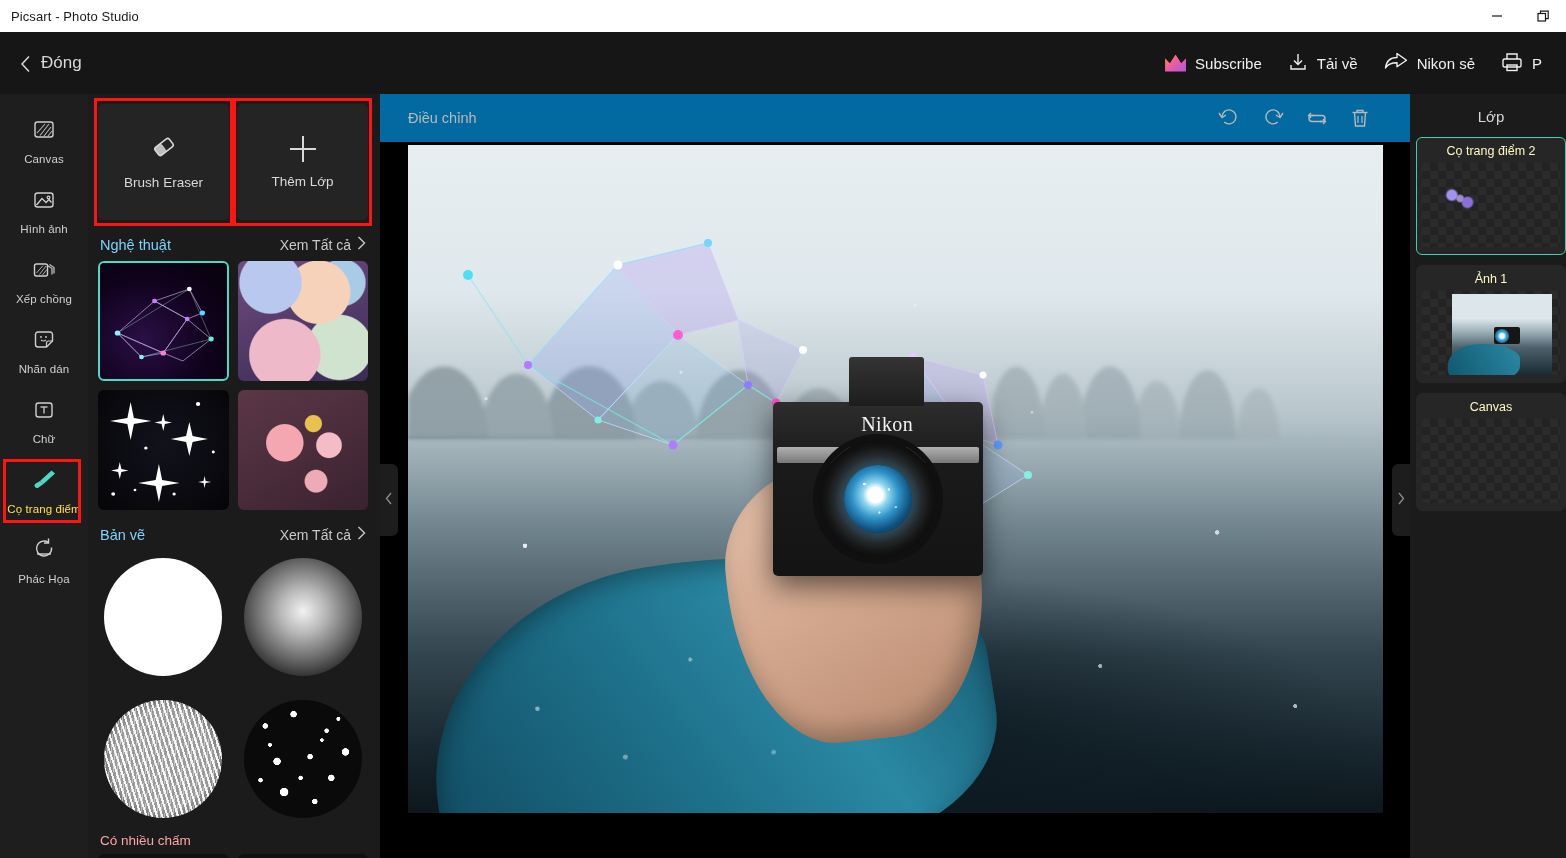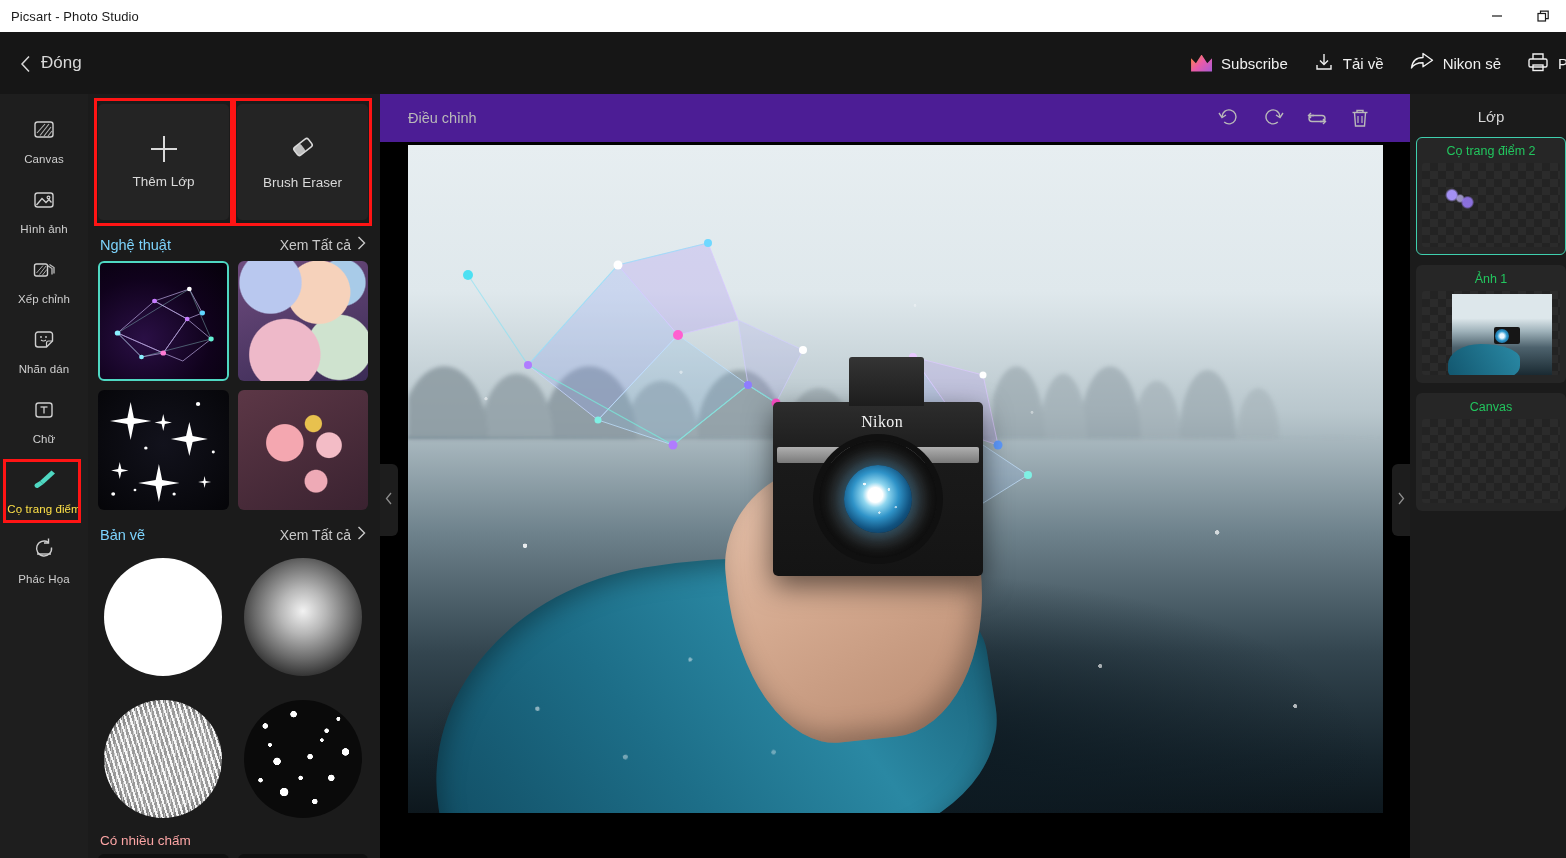--- a/index.html
+++ b/index.html
@@ -38,22 +38,22 @@
     background: #161616;
     display: flex; align-items: center;
     position: relative;
   }
   #closebtn {
     display: flex; align-items: flex-end; gap: 10px;
     margin-left: 20px; color: #d8d8d8; font-size: 17px;
   }
   #closebtn .chev { display: flex; align-items: center; }
   #header-actions {
-    position: absolute; right: 0; top: 0; height: 62px;
-    display: flex; align-items: center; gap: 26px; padding-right: 4px;
+    position: absolute; right: 16px; top: 0; height: 62px;
+    display: flex; align-items: center; gap: 26px; padding-right: 14px;
   }
   .hdr-act {
     display: flex; align-items: center; gap: 9px;
     color: #f0f0f0; font-size: 15px; white-space: nowrap;
   }
   .crown {
     width: 21px; height: 17px;
     background: linear-gradient(135deg, #ff8a3d 0%, #e95ba8 48%, #a95bd6 100%);
     -webkit-clip-path: polygon(0% 100%, 0% 22%, 23% 52%, 50% 0%, 77% 52%, 100% 22%, 100% 100%);
     clip-path: polygon(0% 100%, 0% 22%, 23% 52%, 50% 0%, 77% 52%, 100% 22%, 100% 100%);
@@ -172,21 +172,21 @@
       radial-gradient(circle at 66% 34%, #fff 0 1.6px, transparent 2px),
       #0a0a0a;
   }
   .cap-label { color: #fca5a5; font-size: 13.5px; margin: 8px 2px 6px 2px; }
   .cut-row { display: grid; grid-template-columns: 1fr 1fr; gap: 9px; }
   .cut-thumb { height: 40px; background: #101010; border-radius: 6px; }
 
   
   #stage { flex: 1 1 auto; background: #1b1b1b; display: flex; flex-direction: column; position: relative; }
   #stage-top {
-    height: 48px; background: #4c1d95;
+    height: 48px; background: #0369a1;
     display: flex; align-items: center; position: relative;
   }
   #stage-top .adj-label { color: #b9b9b9; font-size: 14.5px; margin-left: 28px; }
   #stage-tools { position: absolute; right: 40px; display: flex; align-items: center; gap: 22px; }
   #stage-tools .ti { color: #b9b9b9; display: flex; }
   #canvas-area {
     flex: 1 1 auto; background: #000; position: relative;
     display: flex; align-items: center; justify-content: center;
     overflow: hidden;
   }
@@ -262,21 +262,21 @@
     background: linear-gradient(180deg, #2d2d2d 0%, #1a1a1a 34%, #141414 100%);
     border-radius: 5px;
     box-shadow: 0 10px 28px rgba(0,0,0,.55);
   }
   .cam-prism {
     position: absolute; left: 36%; top: -26%; width: 36%; height: 28%;
     background: linear-gradient(180deg, #343434, #1d1d1d); border-radius: 3px 3px 0 0;
   }
   .cam-brand {
     position: absolute; left: 42%; top: 6%; color: #f2f2f2;
-    font-size: 16px; font-family: "Liberation Serif", serif; letter-spacing: .4px;
+    font-size: 20px; font-family: "Liberation Serif", serif; letter-spacing: .4px;
   }
   .cam-strip {
     position: absolute; left: 2%; right: 2%; top: 26%; height: 9%;
     background: linear-gradient(180deg, #c9c9c9, #8a8a8a); border-radius: 2px; opacity: .85;
   }
   .lens {
     position: absolute; left: 50%; top: 56%; transform: translate(-50%,-50%);
     width: 118px; height: 118px; border-radius: 50%;
     background: radial-gradient(circle at 50% 50%, #2a2a2a 0 46%, #1a1a1a 62%, #0d0d0d 100%);
     box-shadow: 0 0 0 6px #101010, inset 0 0 14px rgba(0,0,0,.8);
@@ -312,21 +312,21 @@
   #layers {
     width: 156px; flex: 0 0 156px; background: #1b1b1b;
     padding: 0 0 0 6px;
   }
   #layers-title { color: #d6d6d6; font-size: 15px; text-align: center; padding: 14px 0 12px 0; }
   .layer {
     margin: 0 0 10px 0; background: #262626; border-radius: 6px;
     overflow: hidden; padding-bottom: 2px;
   }
   .layer.sel { outline: 1.5px solid #3fcfae; outline-offset: -1.5px; }
-  .layer-name { color: #22c55e; font-size: 12.5px; text-align: center; padding: 7px 4px 5px 4px; }
+  .layer-name { color: #fef9c3; font-size: 12.5px; text-align: center; padding: 7px 4px 5px 4px; }
   .layer-thumb {
     height: 84px; margin: 0 6px 6px 6px; border-radius: 3px; position: relative; overflow: hidden;
     background-color: #2b2b2b;
     background-image:
       linear-gradient(45deg, #232323 25%, transparent 25%, transparent 75%, #232323 75%),
       linear-gradient(45deg, #232323 25%, transparent 25%, transparent 75%, #232323 75%);
     background-size: 16px 16px;
     background-position: 0 0, 8px 8px;
   }
   .lt-brush {
@@ -463,21 +463,21 @@
             <line x1="5.5" y1="16" x2="12" y2="8.5"></line>
               <line x1="8.5" y1="17.5" x2="15" y2="9"></line>
               <line x1="11.5" y1="18" x2="15.8" y2="12.5"></line>
           </g>
           <g stroke="#cfcfcf" stroke-width="1.3" fill="none" opacity=".9">
             <path d="M16.5,8.5 L21,11.5 L21,17.5"></path>
               <path d="M18.5,7.5 L23,10.5 L23,16.5"></path>
           </g>
         </svg>
       </span>
-      <span class="rl">Xếp chỉnh</span>
+      <span class="rl">Xếp chồng</span>
     </div>
 
     <div class="rail-item">
       <span>
         <svg width="26" height="26" viewBox="0 0 26 26">
           <path d="M4.5,7.5 a2.5,2.5 0 0 1 2.5,-2.5 h12 a2.5,2.5 0 0 1 2.5,2.5 v6.5 l-6,6 h-8.5 a2.5,2.5 0 0 1 -2.5,-2.5 z" fill="none" stroke="#cfcfcf" stroke-width="1.4"></path>
           <path d="M21.5,14 h-4 a2,2 0 0 0 -2,2 v4" fill="none" stroke="#cfcfcf" stroke-width="1.2"></path>
           <circle cx="10" cy="10" r=".9" fill="#cfcfcf"></circle>
             <circle cx="15" cy="10" r=".9" fill="#cfcfcf"></circle>
           <path d="M10,13 q2.5,2 5,0" fill="none" stroke="#cfcfcf" stroke-width="1.1"></path>
@@ -515,34 +515,34 @@
           <line x1="6" y1="17" x2="20" y2="17" stroke="#cfcfcf" stroke-width="1.4"></line>
         </svg>
       </span>
       <span class="rl">Phác Họa</span>
     </div>
   </div>
 
   <div id="brushpanel">
 
     <div class="topbtn-row">
-      <div class="topbtn boxed">
-        <span class="plus-ic"></span>
-        <span>Thêm Lớp</span>
-      </div>
       <div class="topbtn boxed">
         <span>
           <svg width="30" height="26" viewBox="0 0 30 26">
             <g transform="rotate(-38 15 13)">
               <rect x="6" y="8" width="18" height="10" rx="2.5" fill="none" stroke="#d9d9d9" stroke-width="1.5"></rect>
               <rect x="6" y="8" width="9" height="10" rx="2.5" fill="#d9d9d9" opacity=".85"></rect>
             </g>
           </svg>
         </span>
         <span>Brush Eraser</span>
+      </div>
+      <div class="topbtn boxed">
+        <span class="plus-ic"></span>
+        <span>Thêm Lớp</span>
       </div>
     </div>
 
     <div class="sec-head">
       <span class="sec-title">Nghệ thuật</span>
       <span class="sec-all">
         <span>Xem Tất cả</span>
         <span>
           <svg width="9" height="14" viewBox="0 0 9 14">
               <polyline points="1.5,1 7.5,7 1.5,13" fill="none" stroke="#c9c9c9" stroke-width="1.4"></polyline>

